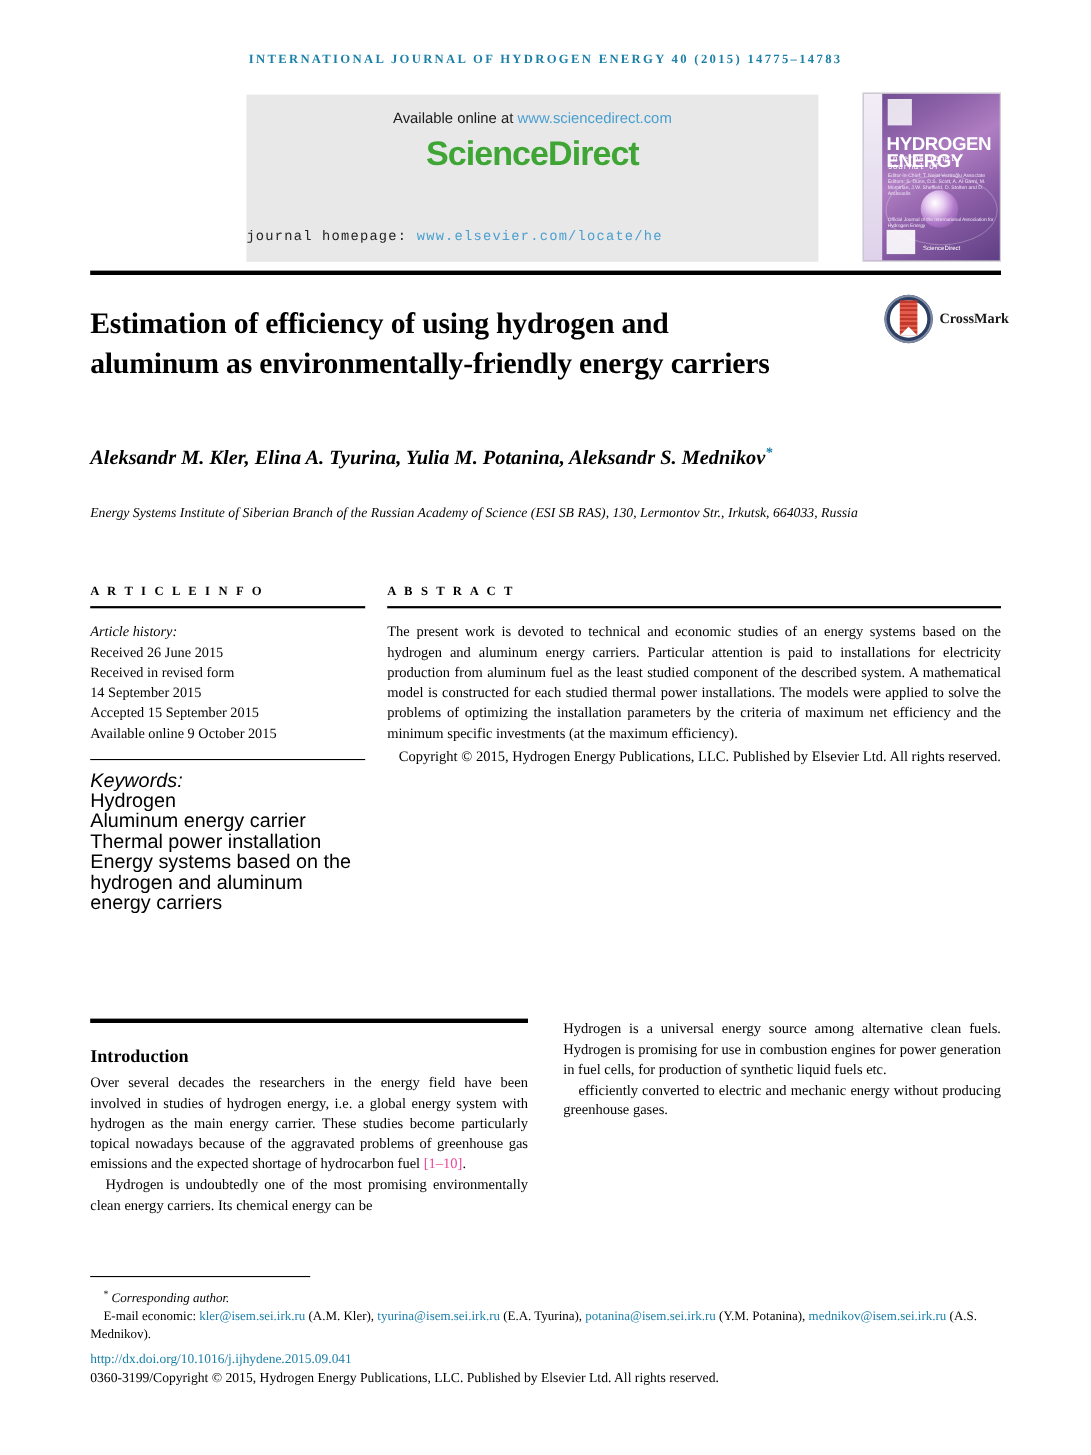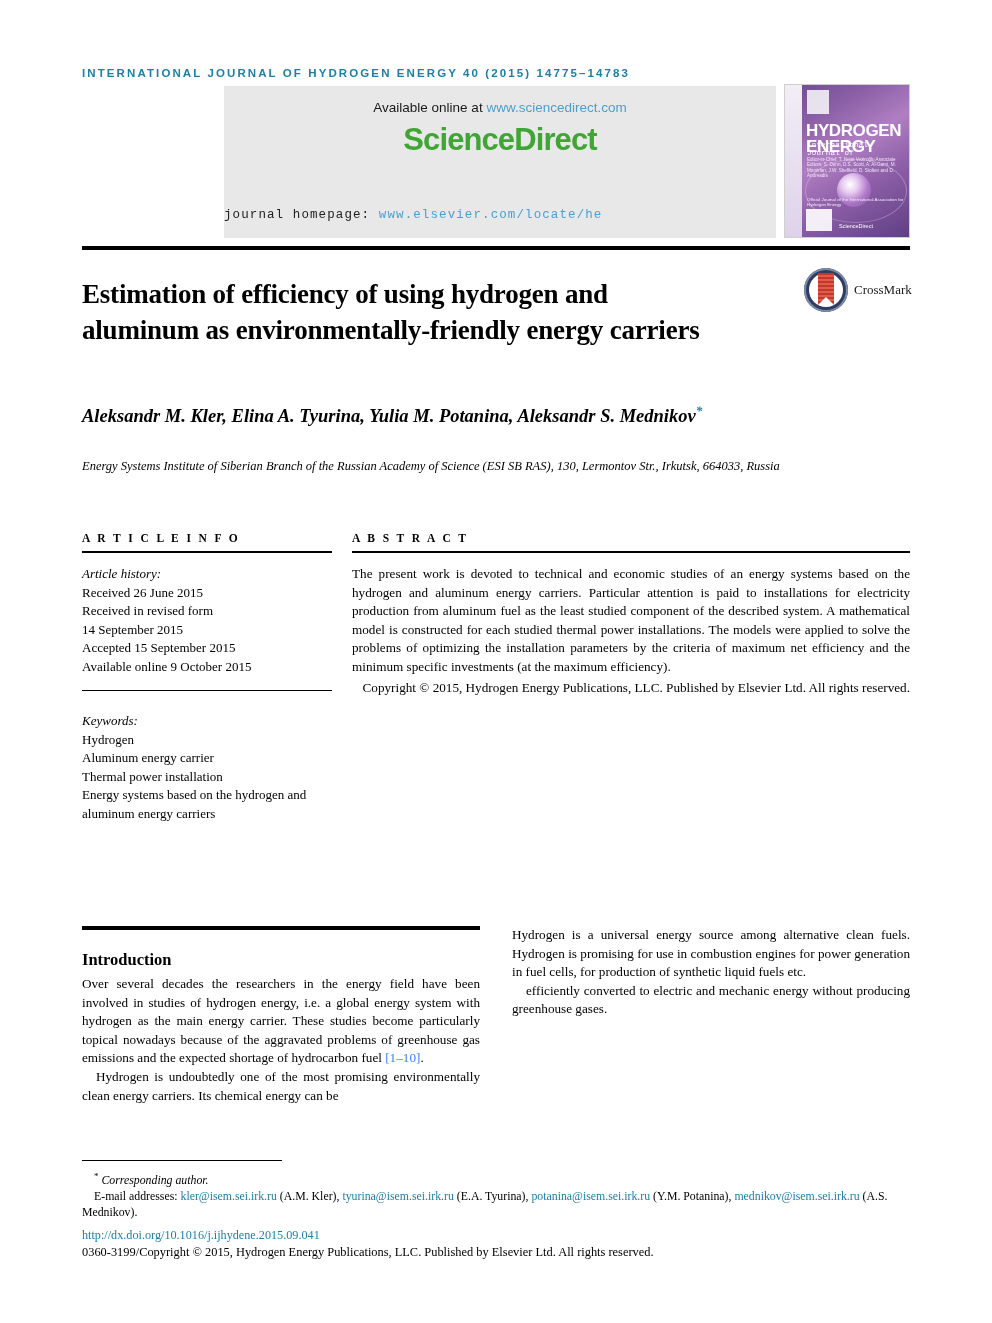--- a/index.html
+++ b/index.html
@@ -20,27 +20,27 @@
     left: 0; top: 0;
     width: 992px;
     height: 1323px;
   }
 
   
   .running-head {
     position: absolute;
     left: 82px; top: 48px;
     width: 828px;
+    text-align: center;
     color: #1b7fa8;
-    font-family: Liberation Sans, sans-serif;
+    font-family: Liberation Serif, serif;
     font-size: 11.5px;
     font-weight: bold;
     letter-spacing: 2.1px;
     text-transform: uppercase;
-    margin-top: 19px;
   }
 
   
   .masthead {
     position: absolute;
     left: 82px; top: 84px;
     width: 828px;
     height: 156px;
   }
   .elsevier-logo {
@@ -65,21 +65,20 @@
     font-size: 27px;
     letter-spacing: 0.5px;
   }
 
   .sd-box {
     position: absolute;
     left: 142px; top: 2px;
     width: 520px;
     height: 152px;
     background: #e8e8e8;
-    padding-left: 32px;
   }
   .sd-available {
     position: absolute;
     left: 0; top: 14px;
     width: 100%;
     text-align: center;
     font-family: "Liberation Sans", sans-serif;
     font-size: 13.5px;
     color: #1a1a1a;
   }
@@ -246,21 +245,21 @@
     left: 14px; top: 29px;
     width: 0; height: 0;
     border-left: 8px solid transparent;
     border-right: 8px solid transparent;
     border-bottom: 8px solid #ffffff;
   }
   .cm-text {
     position: absolute;
     left: 50px; top: 14px;
     font-family: "Liberation Serif", serif;
-    font-weight: normal;
+    font-weight: bold;
     font-size: 13px;
     color: #1a1a1a;
   }
 
   
   .authors {
     position: absolute;
     left: 82px; top: 398px;
     width: 680px;
     font-family: "Liberation Serif", serif;
@@ -312,23 +311,23 @@
     font-size: 13px;
     line-height: 18.5px;
   }
   .hist .it { font-style: italic; }
   .kw-rule {
     height: 1px;
     background: #000000;
     margin-top: 14px;
   }
   .kw {
-    margin-top: 21px;
-    font-family: Liberation Serif, serif;
-    font-size: 13px;
+    margin-top: 9px;
+    font-family: Liberation Sans, sans-serif;
+    font-size: 18px;
     line-height: 18.5px;
   }
   .kw .it { font-style: italic; }
   .abs-body {
     margin-top: 12px;
     font-family: "Liberation Serif", serif;
     font-size: 13.2px;
     line-height: 18.6px;
     text-align: justify;
   }
@@ -369,21 +368,21 @@
     position: absolute;
     left: 512px; top: 926px;
     width: 398px;
     font-family: "Liberation Serif", serif;
     font-size: 13.2px;
     line-height: 18.6px;
     text-align: justify;
   }
   .col-l p, .col-r p { margin: 0; }
   .col-l p + p, .col-r p + p { text-indent: 14px; }
-  .ref { color: #3b82f6; }
+  .ref { color: #ec4899; }
 
   
   .fn-rule {
     position: absolute;
     left: 82px; top: 1160px;
     width: 200px;
     height: 1px;
     background: #000000;
   }
   .footnote {
@@ -509,18 +508,18 @@
   </div>
 
   <div class="col-r">
     <p>Hydrogen is a universal energy source among alternative clean fuels. Hydrogen is promising for use in combustion engines for power generation in fuel cells, for production of synthetic liquid fuels etc.</p>
     <p>efficiently converted to electric and mechanic energy without producing greenhouse gases.</p>
   </div>
 
   <div class="fn-rule"></div>
   <div class="footnote">
     <span class="fn-indent"><span class="fn-star">*</span> <span class="fn-corr">Corresponding author.</span></span>
-    <span class="fn-indent"><span>E-mail addresses: </span><span class="lnk">kler@isem.sei.irk.ru</span><span> (A.M. Kler), </span><span class="lnk">tyurina@isem.sei.irk.ru</span><span> (E.A. Tyurina), </span><span class="lnk">potanina@isem.sei.irk.ru</span><span> (Y.M. Potanina), </span><span class="lnk">mednikov@isem.sei.irk.ru</span><span> (A.S. Mednikov).</span></span>
+    <span class="fn-indent"><span>E-mail economic: </span><span class="lnk">kler@isem.sei.irk.ru</span><span> (A.M. Kler), </span><span class="lnk">tyurina@isem.sei.irk.ru</span><span> (E.A. Tyurina), </span><span class="lnk">potanina@isem.sei.irk.ru</span><span> (Y.M. Potanina), </span><span class="lnk">mednikov@isem.sei.irk.ru</span><span> (A.S. Mednikov).</span></span>
   </div>
   <div class="doi">http://dx.doi.org/10.1016/j.ijhydene.2015.09.041</div>
   <div class="issn">0360-3199/Copyright © 2015, Hydrogen Energy Publications, LLC. Published by Elsevier Ltd. All rights reserved.</div>
 
 </div>
 
 </body></html>

